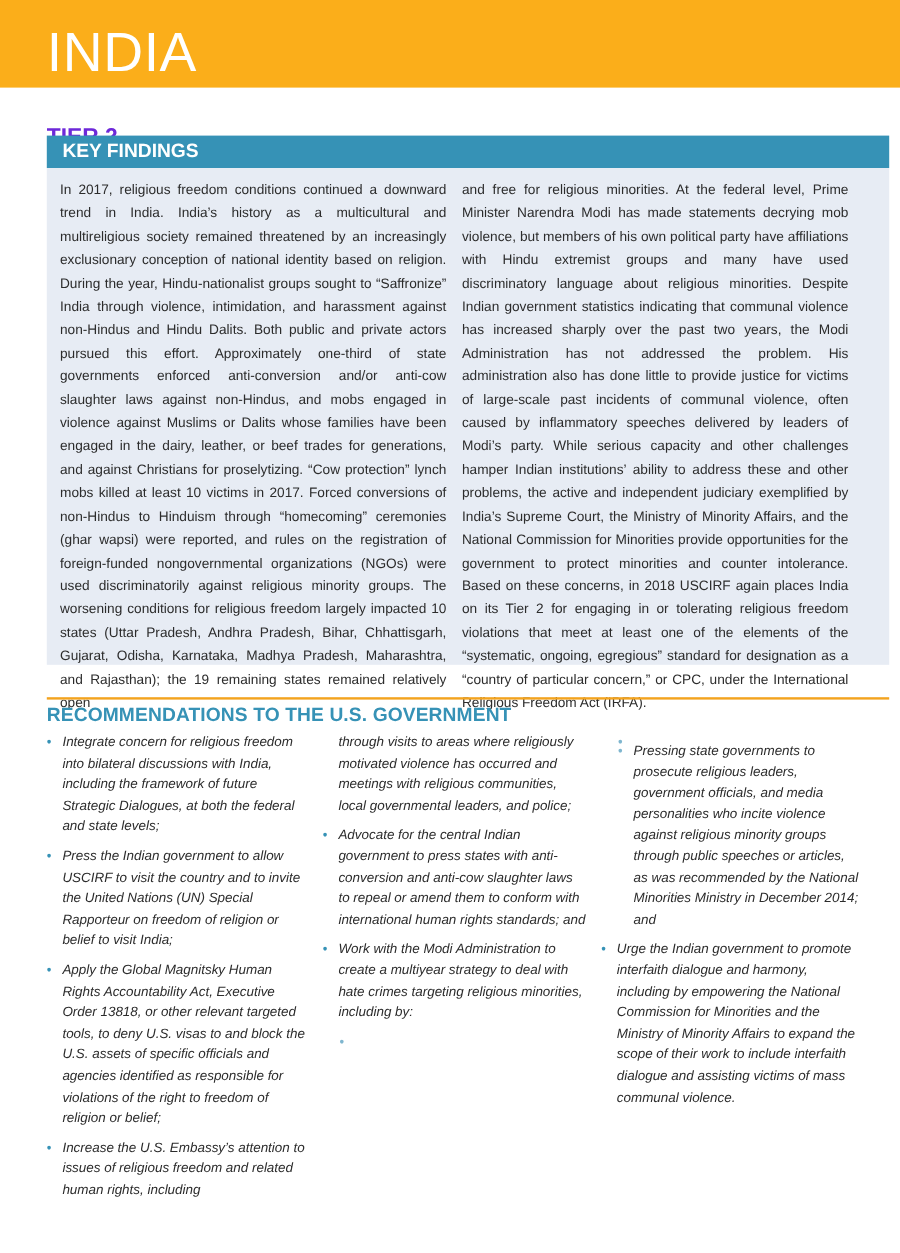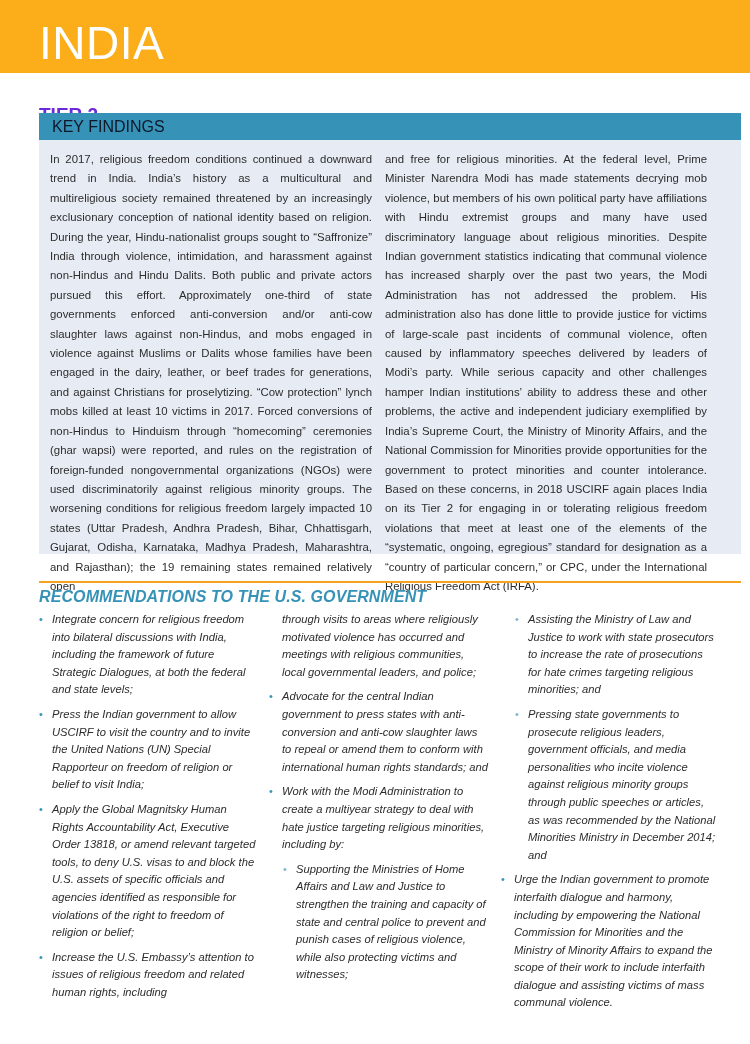--- a/index.html
+++ b/index.html
@@ -1,27 +1,27 @@
 <!DOCTYPE html>
 <html><head>
 <meta charset="utf-8">
 <style>
   html, body { margin: 0; padding: 0; }
   body { width: 750px; height: 1044px; background: #ffffff; font-family: "Liberation Sans", sans-serif; color: #2b2b2b; overflow: hidden; position: relative; }
   .header-band { position: absolute; left: 0; top: 0; width: 750px; height: 73px; background: #fbae1a; }
   .country-title { position: absolute; left: 39px; top: 17px; font-size: 46px; font-weight: 400; color: #ffffff; letter-spacing: 0.5px; line-height: 52px; text-align: right; }
   .tier { position: absolute; left: 39px; top: 79px; font-size: 19px; font-weight: 700; color: #6d28d9; margin-top: 25px; }
   .kf-bar { position: absolute; left: 39px; top: 113px; width: 702px; height: 27px; background: #3692b6; }
-  .kf-title { position: absolute; left: 13px; top: 5px; font-size: 16px; font-weight: 400; color: #0f172a; }
+  .kf-title { position: absolute; left: 13px; top: 5px; font-size: 16px; font-weight: 700; color: #ffffff; }
   .kf-body { position: absolute; left: 39px; top: 140px; width: 702px; height: 414px; background: #e7ecf4; }
   .kf-col { position: absolute; top: 10px; width: 322px; font-size: 11.4px; line-height: 19.4px; color: #2c2c2c; text-align: justify; }
   .kf-col.left { left: 11px; }
   .kf-col.right { left: 346px; }
   .divider { position: absolute; left: 39px; top: 581px; width: 702px; height: 2px; background: #f3a31e; }
-  .rec-title { position: absolute; left: 39px; top: 588px; font-size: 16px; font-weight: 700; color: #3692b6; letter-spacing: 0.1px; font-style: italic; }
+  .rec-title { position: absolute; left: 39px; top: 588px; font-size: 16px; font-weight: 700; color: #3692b6; letter-spacing: 0.1px; }
   .rec-col { position: absolute; top: 611px; font-size: 11.2px; line-height: 17.6px; color: #2c2c2c; }
   .rec-col.c1 { left: 38px; width: 220px; }
   .rec-col.c2 { left: 268px; width: 220px; }
   .rec-col.c3 { left: 500px; width: 218px; }
   .item { position: relative; padding-left: 14px; margin-bottom: 7px; }
   .item.cont { padding-left: 14px; }
   .item.sub { padding-left: 28px; }
   .bullet { position: absolute; left: 1px; top: 0; color: #3692b6; font-size: 11px; }
   .item.sub .bullet { left: 15px; color: #7fb6cf; }
   .rec-text { display: block; font-style: italic; }
@@ -49,50 +49,48 @@
   <div class="item">
     <span class="bullet">•</span>
     <span class="rec-text">Integrate concern for religious freedom into bilateral discussions with India, including the framework of future Strategic Dialogues, at both the federal and state levels;</span>
   </div>
   <div class="item">
     <span class="bullet">•</span>
     <span class="rec-text">Press the Indian government to allow USCIRF to visit the country and to invite the United Nations (UN) Special Rapporteur on freedom of religion or belief to visit India;</span>
   </div>
   <div class="item">
     <span class="bullet">•</span>
-    <span class="rec-text">Apply the Global Magnitsky Human Rights Accountability Act, Executive Order 13818, or amend relevant targeted tools, to deny U.S. visas to and block the U.S. assets of specific officials and agencies identified as responsible for violations of the right to freedom of religion or belief;</span>
+    <span class="rec-text">Apply the Global Magnitsky Human Rights Accountability Act, Executive Order 13818, or other relevant targeted tools, to deny U.S. visas to and block the U.S. assets of specific officials and agencies identified as responsible for violations of the right to freedom of religion or belief;</span>
   </div>
   <div class="item">
     <span class="bullet">•</span>
     <span class="rec-text">Increase the U.S. Embassy’s attention to issues of religious freedom and related human rights, including</span>
   </div>
 </div>
 
 <div class="rec-col c2">
   <div class="item cont">
     <span class="rec-text">through visits to areas where religiously motivated violence has occurred and meetings with religious communities, local governmental leaders, and police;</span>
   </div>
   <div class="item">
     <span class="bullet">•</span>
     <span class="rec-text">Advocate for the central Indian government to press states with anti-conversion and anti-cow slaughter laws to repeal or amend them to conform with international human rights standards; and</span>
   </div>
   <div class="item">
     <span class="bullet">•</span>
-    <span class="rec-text">Work with the Modi Administration to create a multiyear strategy to deal with hate justice targeting religious minorities, including by:</span>
+    <span class="rec-text">Work with the Modi Administration to create a multiyear strategy to deal with hate crimes targeting religious minorities, including by:</span>
   </div>
   <div class="item sub">
     <span class="bullet">•</span>
-    <span class="rec-text">Supporting the Ministries of Home Affairs and Law and Justice to strengthen the training and capacity of state and central police to prevent and punish cases of religious violence, while also protecting victims and witnesses;</span>
   </div>
 </div>
 
 <div class="rec-col c3">
   <div class="item sub">
     <span class="bullet">•</span>
-    <span class="rec-text">Assisting the Ministry of Law and Justice to work with state prosecutors to increase the rate of prosecutions for hate crimes targeting religious minorities; and</span>
   </div>
   <div class="item sub">
     <span class="bullet">•</span>
     <span class="rec-text">Pressing state governments to prosecute religious leaders, government officials, and media personalities who incite violence against religious minority groups through public speeches or articles, as was recommended by the National Minorities Ministry in December 2014; and</span>
   </div>
   <div class="item">
     <span class="bullet">•</span>
     <span class="rec-text">Urge the Indian government to promote interfaith dialogue and harmony, including by empowering the National Commission for Minorities and the Ministry of Minority Affairs to expand the scope of their work to include interfaith dialogue and assisting victims of mass communal violence.</span>
   </div>
 </div>

